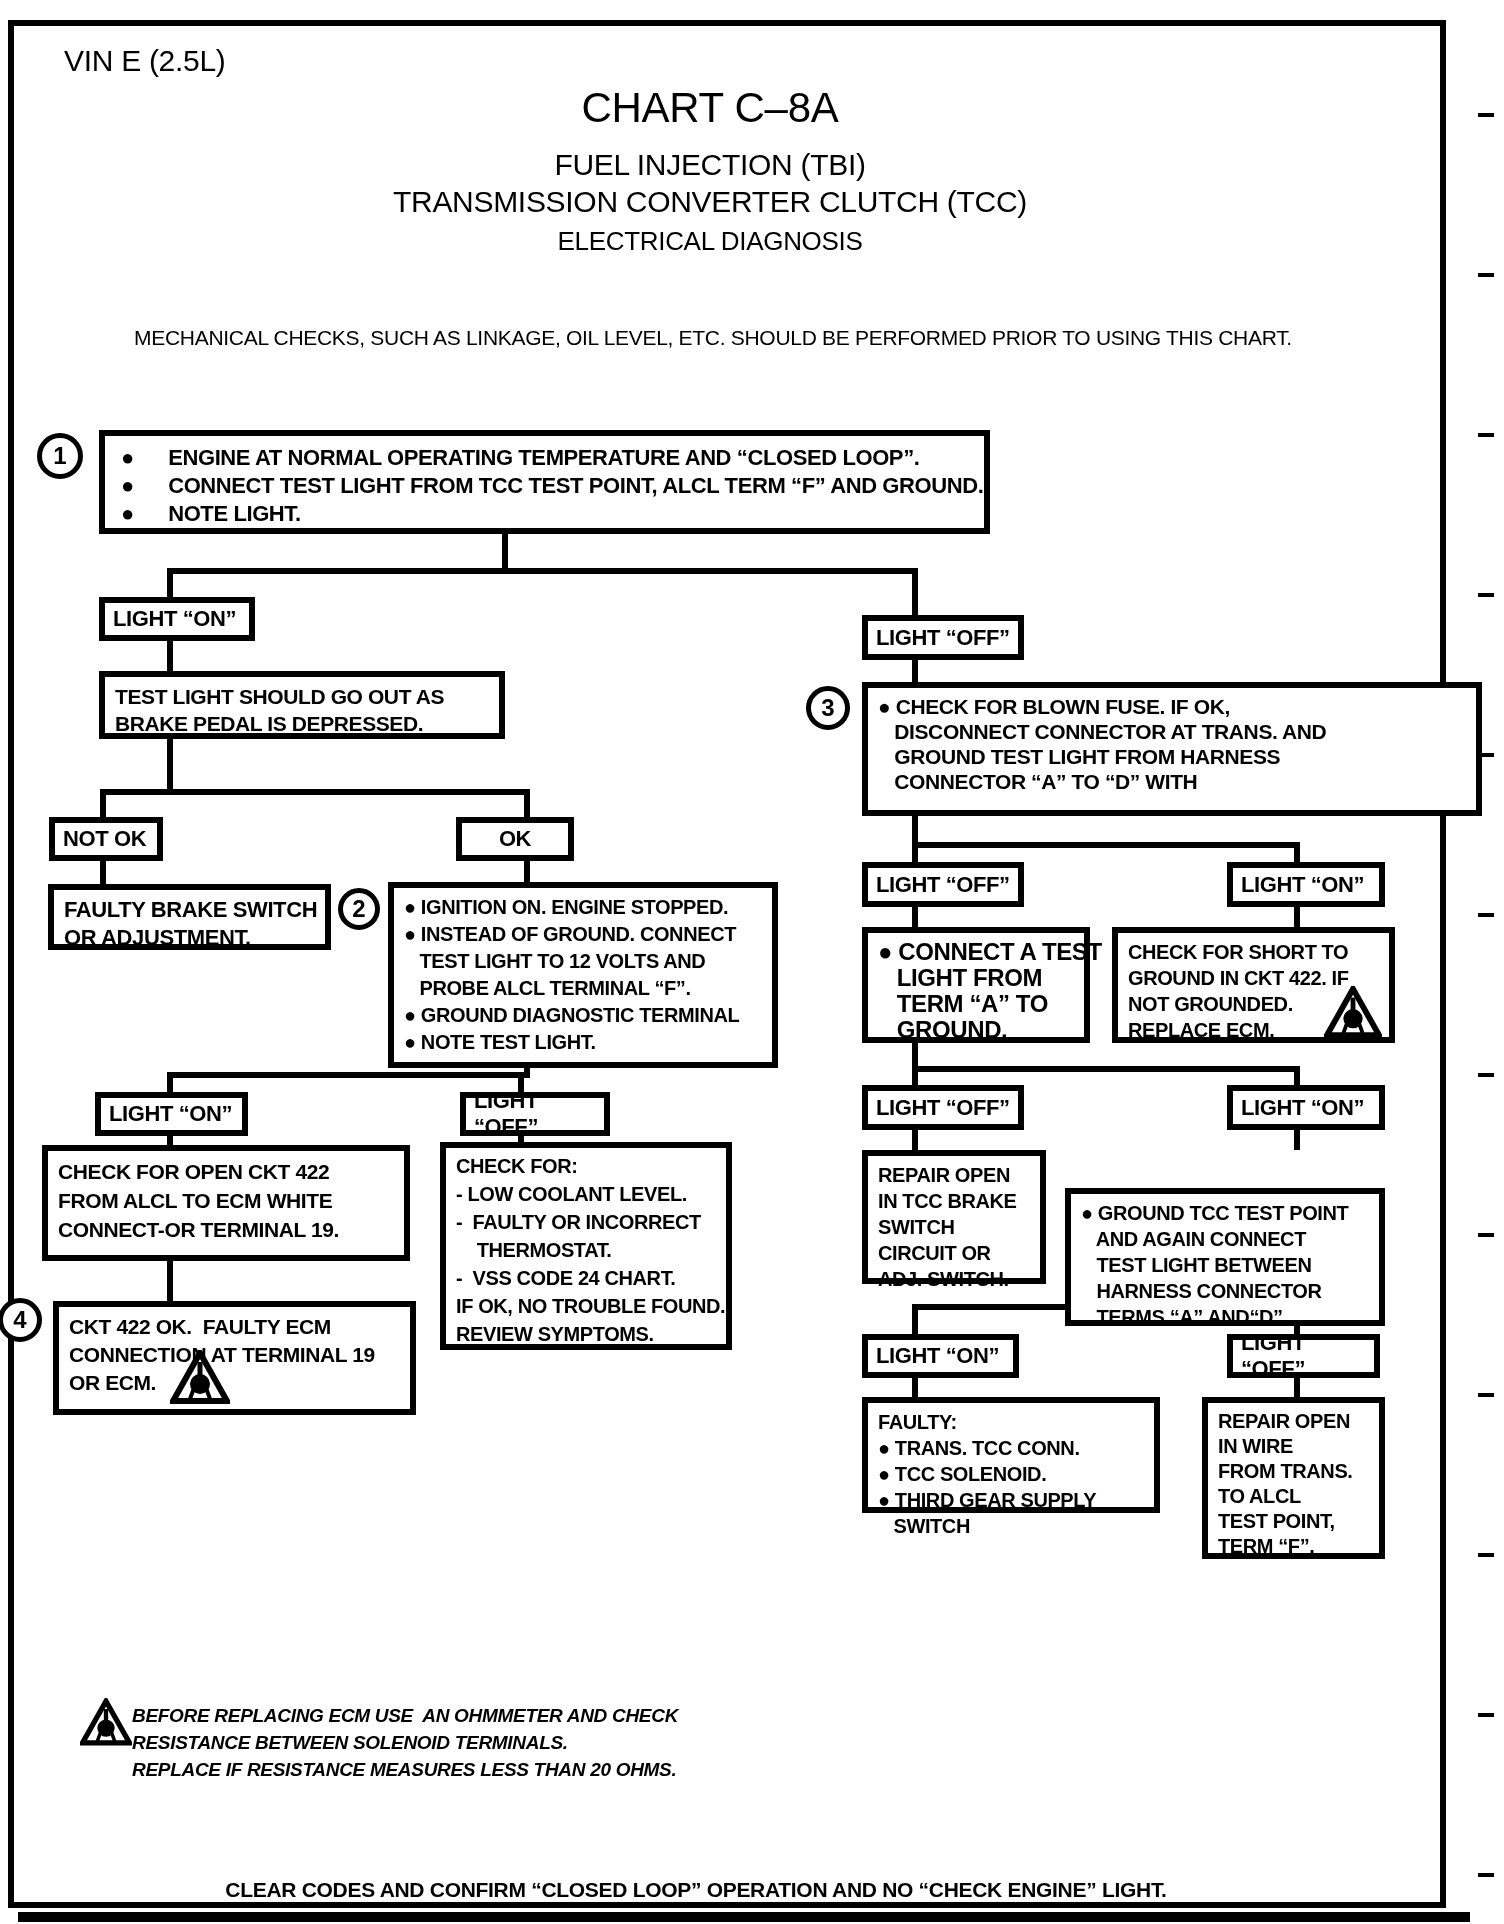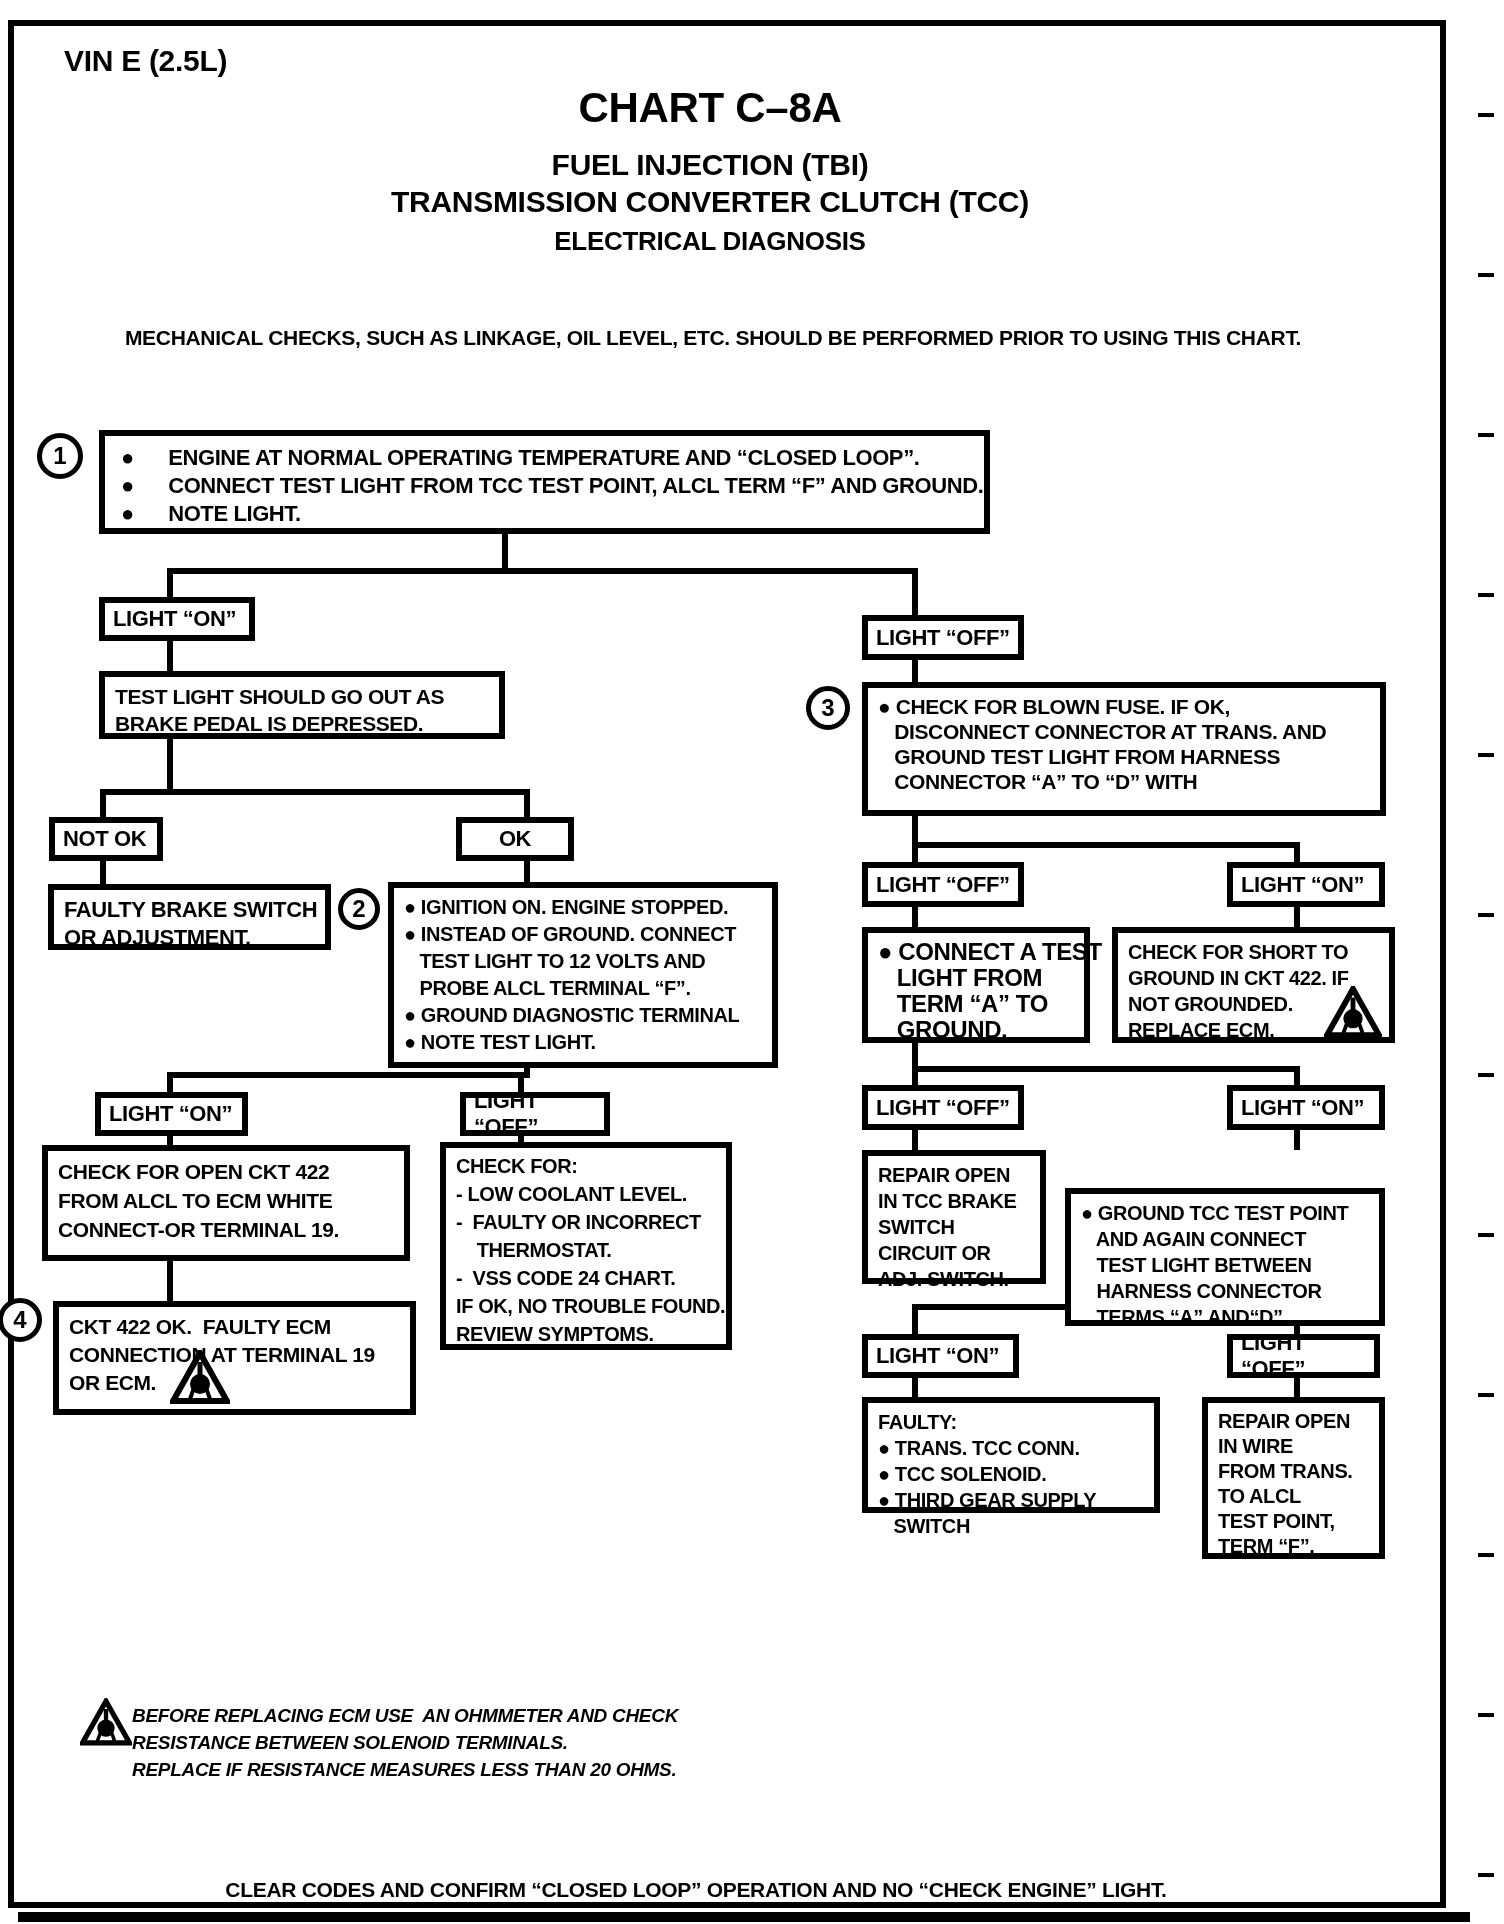--- a/index.html
+++ b/index.html
@@ -4,21 +4,21 @@
 <style>
   html,body{margin:0;padding:0;background:#e8e8e4;}
   #canvas{
     position:relative;width:1504px;height:1924px;background:#ffffff;
     font-family:"Liberation Sans","DejaVu Sans",sans-serif;color:#000;overflow:hidden;
   }
   .frame{position:absolute;left:8px;top:20px;width:1438px;height:1888px;
     border:6px solid #000;box-sizing:border-box;background:transparent;}
   .tick{position:absolute;width:16px;height:4px;background:#000;}
   .bottombar{position:absolute;left:18px;top:1912px;width:1452px;height:10px;background:#000;}
-  .hdr{position:absolute;font-weight:bold;letter-spacing:-0.3px;white-space:pre;}
+  .hdr{position:absolute;font-weight:normal;letter-spacing:-0.3px;white-space:pre;}
   .hdr.center{text-align:center;}
   .node{position:absolute;background:#fff;border:6px solid #000;box-sizing:border-box;
     font-weight:bold;letter-spacing:-0.4px;padding:6px 10px;}
   .node .ln{white-space:pre;}
   .lbl{display:flex;align-items:center;font-size:22px;padding:2px 8px;}
   .lbl.center{justify-content:center;}
   .conn{position:absolute;background:#000;}
   .marker{position:absolute;background:#fff;border:5px solid #000;border-radius:50%;
     box-sizing:border-box;display:flex;align-items:center;justify-content:center;
     font-weight:bold;font-size:24px;z-index:3;}
@@ -168,21 +168,21 @@
       <div class="ln">    THERMOSTAT.</div>
       <div class="ln">-  VSS CODE 24 CHART.</div>
       <div class="ln">IF OK, NO TROUBLE FOUND.</div>
       <div class="ln">REVIEW SYMPTOMS.</div>
     </div>
 
   <div class="node lbl" style="left:862px;top:615px;width:162px;height:45px;">
       <span>LIGHT “OFF”</span>
     </div>
 
-  <div class="node" style="left:862px;top:682px;width:524px;height:134px;font-size:21px;line-height:25px;">
+  <div class="node" style="left:862px;top:682px;width:620px;height:134px;font-size:21px;line-height:25px;">
       <div class="ln">● CHECK FOR BLOWN FUSE. IF OK,</div>
       <div class="ln">   DISCONNECT CONNECTOR AT TRANS. AND</div>
       <div class="ln">   GROUND TEST LIGHT FROM HARNESS</div>
       <div class="ln">   CONNECTOR “A” TO “D” WITH</div>
     </div>
 
   <div class="node lbl" style="left:862px;top:862px;width:162px;height:45px;">
       <span>LIGHT “OFF”</span>
     </div>
   <div class="node lbl" style="left:1227px;top:862px;width:158px;height:45px;">

